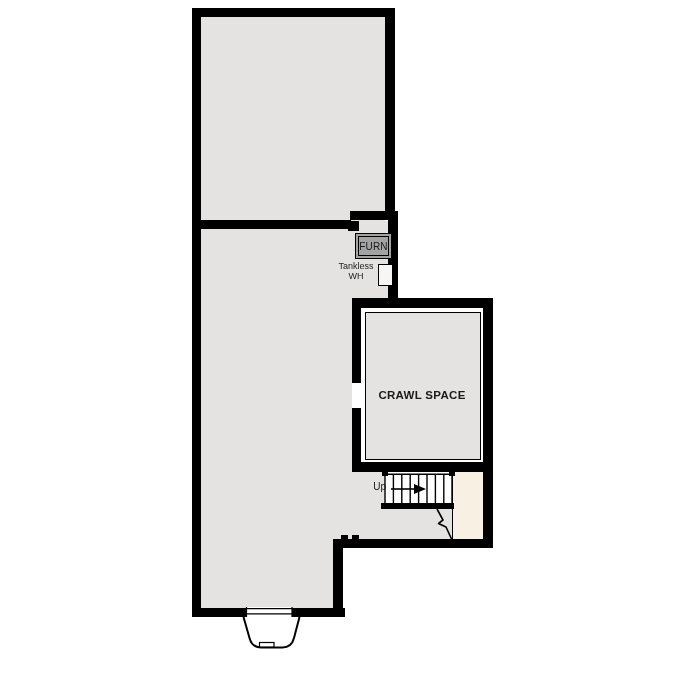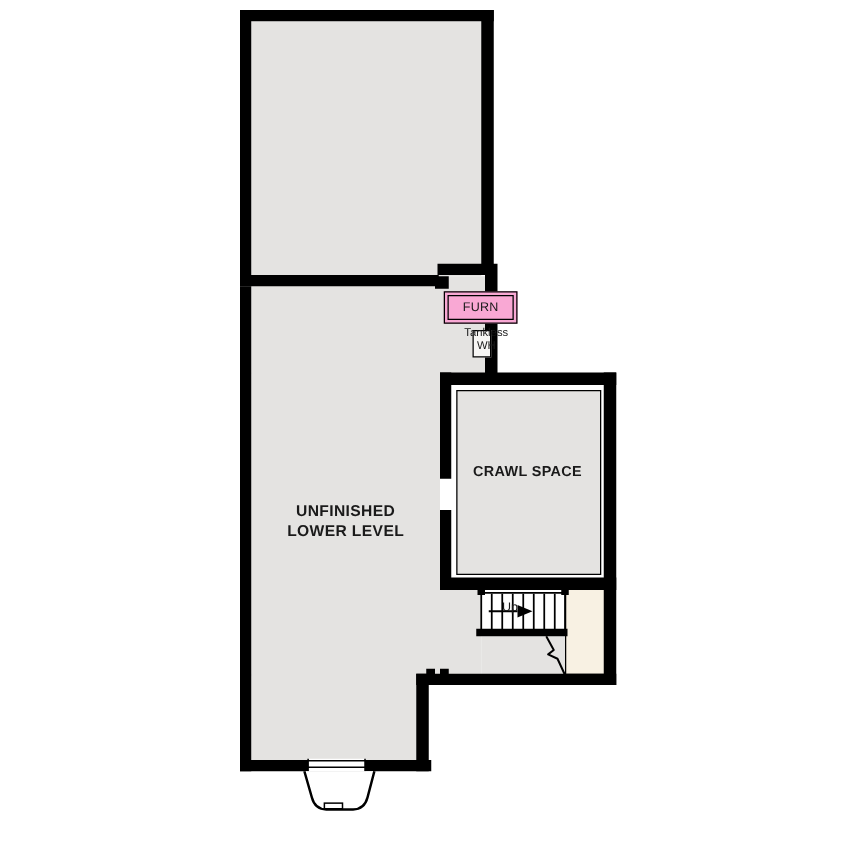--- a/index.html
+++ b/index.html
@@ -10,23 +10,23 @@
     position:relative; width:687px; height:687px; overflow:hidden;
     background:var(--background);
     font-family:"Liberation Sans", sans-serif;
   }
   .wall{position:absolute; background:var(--wall);}
   .floor{position:absolute; background:var(--floor);}
   .label{
     position:absolute; color:var(--text); font-weight:bold;
     white-space:pre-line; text-align:center; line-height:1.25;
   }
-  .label.small{font-weight:normal;margin-left:33px;}
+  .label.small{font-weight:normal;}
   .equip-box-outer{
-    position:absolute; border:1.6px solid var(--wall); background:#f9a8d4;padding-left:22px;
+    position:absolute; border:1.6px solid var(--wall); background:#a3a3a3;
   }
   .equip-box-inner{
     position:absolute; inset:1.6px; border:1px solid var(--wall);
     display:flex; align-items:center; justify-content:center;
     font-size:10px; color:var(--text); letter-spacing:0.2px;
   }
   .wh-box{
     position:absolute; border:1.1px solid var(--wall); background:#f7f6f4;
   }
   .landing-area{
@@ -94,20 +94,18 @@
 
     <path d="M243.5 617 L249.5 638 Q252 647.5 261 647.5 L282.5 647.5 Q291.5 647.5 294 638 L299.5 617" stroke="var(--wall)" stroke-width="2" fill="#ffffff" stroke-linejoin="round"></path>
     <rect x="259.5" y="642.5" width="14.5" height="4.5" fill="#ffffff" stroke="var(--wall)" stroke-width="1.2"></rect>
   </svg>
 
   <div class="equip-box-outer" style="left:355px;top:233px;width:35px;height:24px;">
     <div class="equip-box-inner">FURN</div>
   </div>
   <div class="wh-box" style="left:378px;top:264px;width:13px;height:20px;"></div>
 
-  <div class="label" style="left:201px;top:402px;width:151px;font-size:12.5px;letter-spacing:0.3px;">UNFINISHED
-LOWER LEVEL</div>
-  <div class="label" style="left:361px;top:371px;width:122px;font-size:11.5px;letter-spacing:0.3px;">CRAWL SPACE</div>
+  <div class="label" style="left:361px;top:388px;width:122px;font-size:11.5px;letter-spacing:0.3px;">CRAWL SPACE</div>
   <div class="label small" style="left:336px;top:261px;width:40px;font-size:9px;line-height:1.15;">Tankless
 WH</div>
-  <div class="label small" style="left:364px;top:481px;width:22px;font-size:10px;">Up</div>
+  <div class="label small" style="left:364px;top:481px;width:22px;font-size:10px;text-align:right;">Up</div>
 
 </div>
 
 </body></html>

